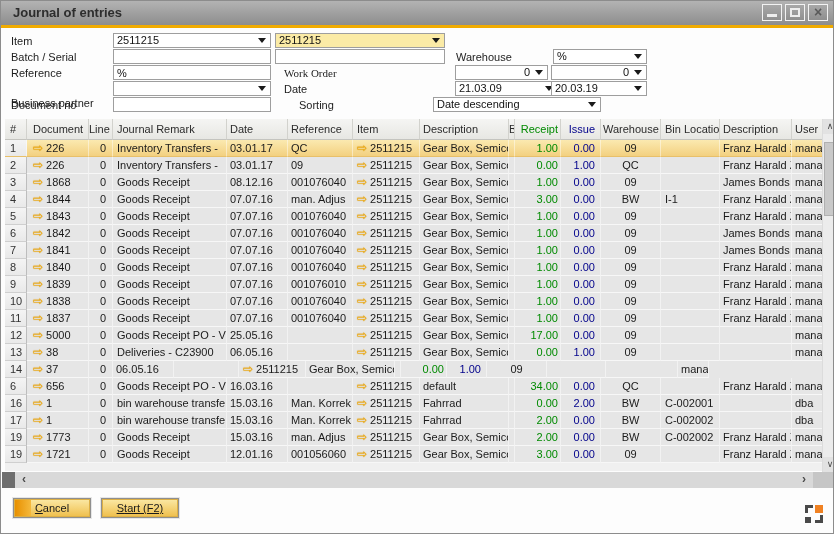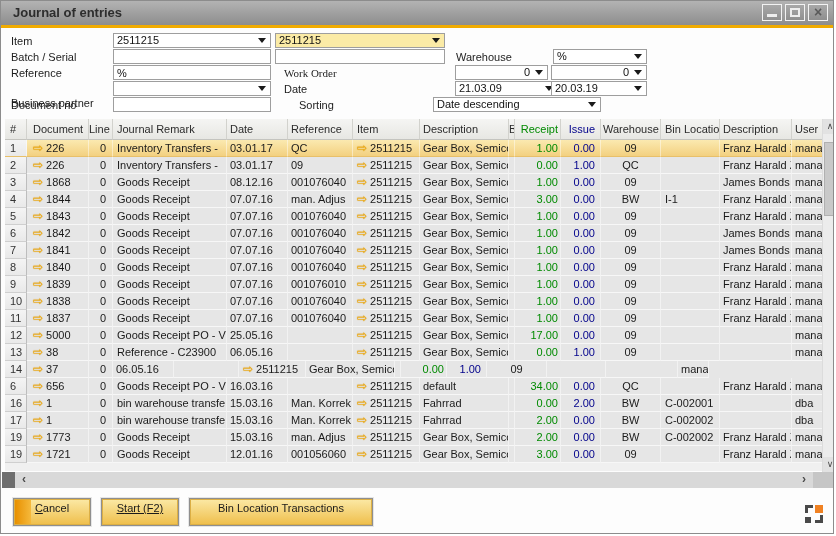--- a/index.html
+++ b/index.html
@@ -66,21 +66,21 @@
   .vscroll .up{top:0;}
   .vscroll .down{bottom:0;}
   .vthumb{position:absolute;left:1px;top:23px;width:12px;height:74px;background:#c9c9c9;border:1px solid #b0b0b0;cursor:pointer;}
   .hscroll{position:absolute;left:1px;top:471px;width:811px;height:16px;background:#d9d9d9;}
   .hthumb{position:absolute;left:0;top:0;width:13px;height:16px;background:#6e6e6e;cursor:pointer;}
   .hscroll .sb-btn{position:absolute;top:0;width:18px;height:16px;background:#d9d9d9;color:#4a4a4a;font-size:12px;font-weight:bold;text-align:center;line-height:15px;cursor:pointer;}
   .hscroll .left{left:13px;}
   .hscroll .right{right:0;}
   .sb-corner{position:absolute;left:812px;top:471px;width:22px;height:16px;background:#c6c6c6;}
   
-  .sapbtn{position:absolute;top:497px;height:28px;border:1px solid #8f8f8f;background:linear-gradient(#FBE9A6,#EFBE4A);box-shadow:inset 0 0 0 1px #dcaf45,0 0 0 1px #e6e6e6;font-size:11px;color:#1a1a1a;text-align:center;line-height:18px;cursor:pointer;overflow:hidden;}
+  .sapbtn{position:absolute;top:497px;height:20px;border:1px solid #8f8f8f;background:linear-gradient(#FBE9A6,#EFBE4A);box-shadow:inset 0 0 0 1px #dcaf45,0 0 0 1px #e6e6e6;font-size:11px;color:#1a1a1a;text-align:center;line-height:18px;cursor:pointer;overflow:hidden;}
   .sapbtn u{text-decoration:underline;}
   .btn-cancel{left:12px;width:78px;}
   .btn-cancel::before{content:"";position:absolute;left:1px;top:1px;bottom:1px;width:16px;background:linear-gradient(90deg,#E89000,#F5B93C);}
   .btn-cancel span{position:relative;}
   .btn-start{left:100px;width:78px;text-decoration:underline;}
   .btn-bin{left:188px;width:184px;}
   
   .corner-icon{position:absolute;left:804px;top:504px;width:18px;height:18px;cursor:pointer;}
   .ci-tl{position:absolute;left:0;top:0;width:8px;height:8px;border-left:3px solid #4a4a4a;border-top:3px solid #4a4a4a;}
   .ci-tr{position:absolute;right:0;top:0;width:8px;height:8px;background:#F08223;}
@@ -382,21 +382,21 @@
           <span class="cell c10">0.00</span>
           <span class="cell c11">09</span>
           <span class="cell c12"></span>
           <span class="cell c13"></span>
           <span class="cell c14">mana</span>
         </div>
         <div class="g-row">
           <span class="cell c0">13</span>
           <span class="cell c1"><span class="larr">⇨</span>38</span>
           <span class="cell c2">0</span>
-          <span class="cell c3">Reference - C23900</span>
+          <span class="cell c3">Deliveries - C23900</span>
           <span class="cell c4">06.05.16</span>
           <span class="cell c5"></span>
           <span class="cell c6"><span class="larr">⇨</span>2511215</span>
           <span class="cell c7">Gear Box, Semicondu</span>
           <span class="cell c8"></span>
           <span class="cell c9">0.00</span>
           <span class="cell c10">1.00</span>
           <span class="cell c11">09</span>
           <span class="cell c12"></span>
           <span class="cell c13"></span>
@@ -514,21 +514,20 @@
 
   <div class="hscroll">
     <div class="hthumb"></div>
     <div class="sb-btn left">‹</div>
     <div class="sb-btn right">›</div>
   </div>
   <div class="sb-corner"></div>
 
   <div class="sapbtn btn-cancel" id="btn-cancel"><span><u>C</u>ancel</span></div>
   <div class="sapbtn btn-start" id="btn-start"><span><u>S</u>tart (F2)</span></div>
-  <div class="sapbtn btn-bin">Bin Location Transactions</div>
 
   <div class="corner-icon">
     <div class="ci-tl"></div>
     <div class="ci-tr"></div>
     <div class="ci-bl"></div>
     <div class="ci-br"></div>
   </div>
 </div>
 
 </body></html>

